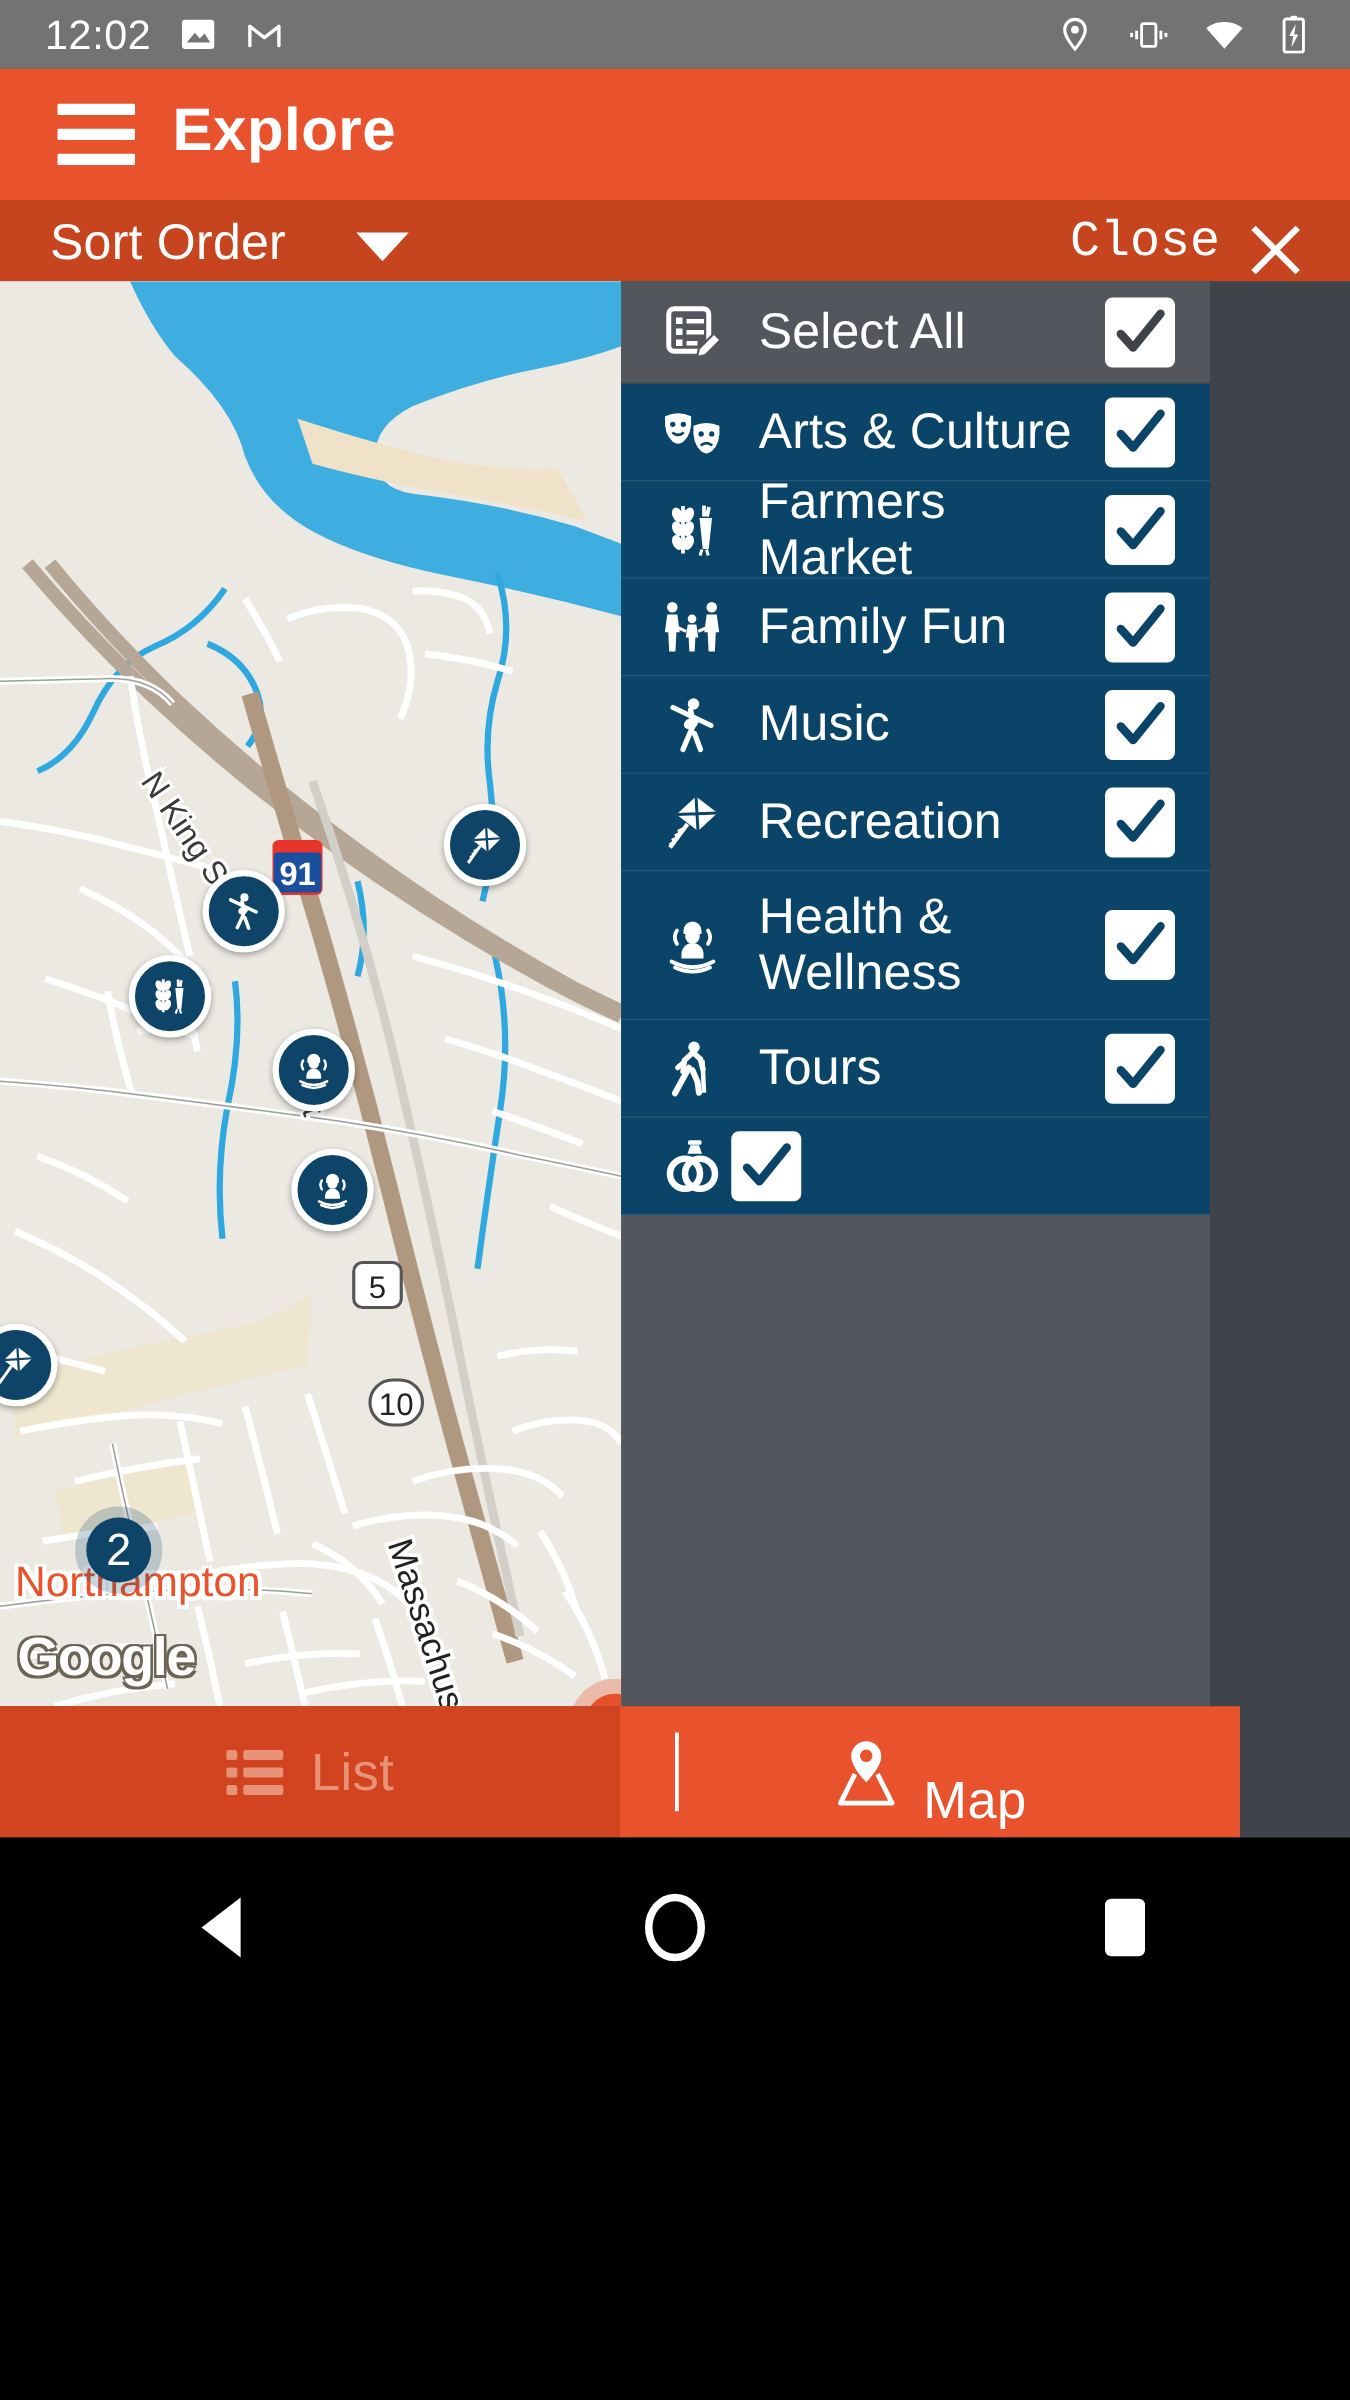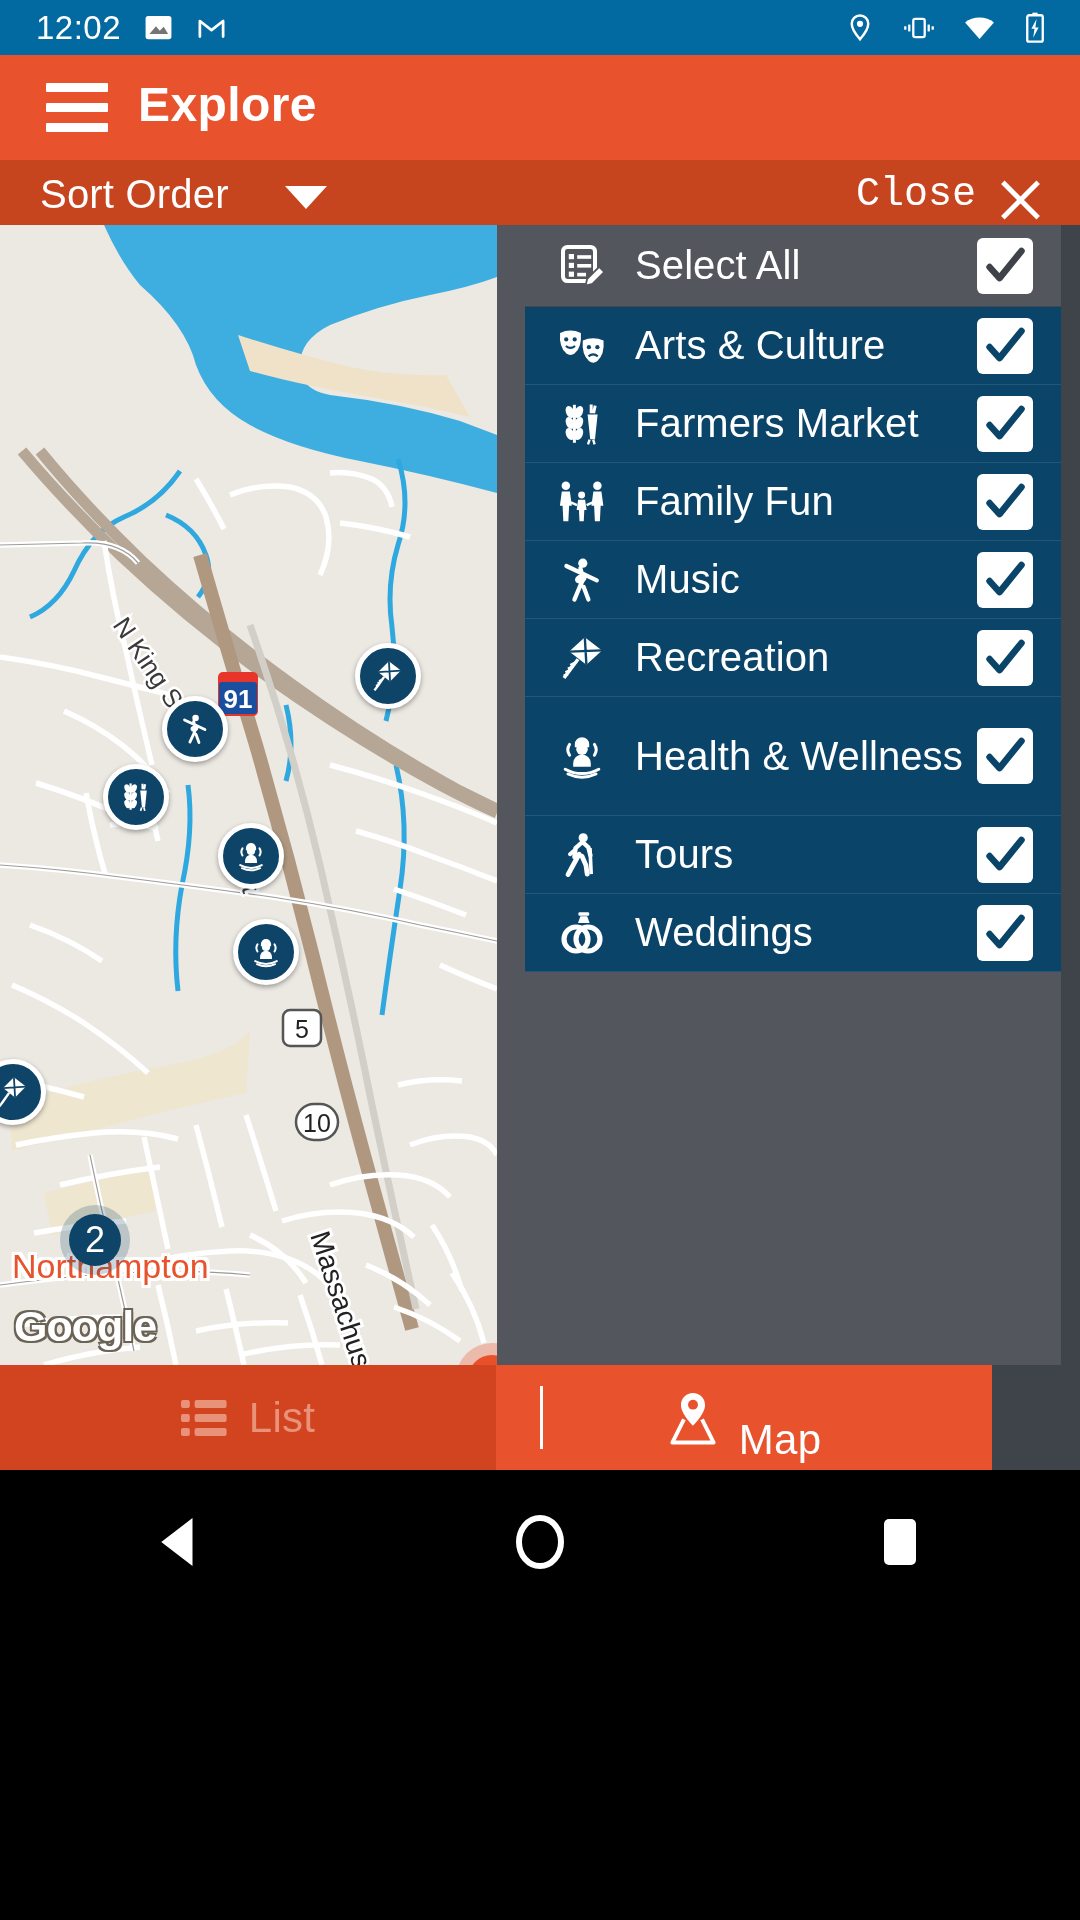--- a/index.html
+++ b/index.html
@@ -1,20 +1,20 @@
 <!DOCTYPE html>
 <html><head>
 <meta charset="utf-8">
 <style>
   html,body{margin:0;padding:0;background:#000;}
   body{width:1080px;height:1920px;overflow:hidden;font-family:"Liberation Sans",sans-serif;}
   .screen{position:relative;width:1080px;height:1920px;overflow:hidden;background:#3f434a;}
 
   
-  .statusbar{position:absolute;left:0;top:0;width:1080px;height:55px;background:#0369a1;
+  .statusbar{position:absolute;left:0;top:0;width:1080px;height:55px;background:#737373;
              display:flex;align-items:center;box-sizing:border-box;padding:0 22px;}
   .sb-time{color:#fff;font-size:33px;letter-spacing:.5px;margin-left:14px;}
   .sb-left{display:flex;align-items:center;gap:22px;}
   .sb-right{margin-left:auto;display:flex;align-items:center;gap:28px;padding-right:12px;}
   .sb-ic{display:block;}
 
   
   .appbar{position:absolute;left:0;top:55px;width:1080px;height:105px;background:#e8522c;}
   .burger{position:absolute;left:46px;top:28px;width:62px;height:50px;}
   .burger span{display:block;width:62px;height:9px;background:#fff;border-radius:1px;margin-bottom:11px;}
@@ -46,21 +46,21 @@
 
   .pin{position:absolute;width:66px;height:66px;border-radius:50%;background:#0e4468;
        border:5px solid #fff;box-sizing:border-box;display:flex;align-items:center;justify-content:center;
        box-shadow:0 2px 5px rgba(0,0,0,.35);cursor:pointer;}
   .cluster{position:absolute;border-radius:50%;display:flex;align-items:center;justify-content:center;
            color:#fff;font-size:36px;cursor:pointer;}
   .cluster.blue{background:#0e4468;box-shadow:0 0 0 9px rgba(14,68,104,.22);}
   .cluster.orange{background:#e8502a;box-shadow:0 0 0 12px rgba(232,80,42,.30);}
 
   
-  .panel{position:absolute;left:497px;top:225px;width:536px;height:1140px;background:#53565c;padding-left:28px;}
+  .panel{position:absolute;left:497px;top:225px;width:471px;height:1140px;background:#53565c;}
   .frow{position:relative;display:flex;align-items:center;box-sizing:border-box;
         padding:0 28px 0 26px;cursor:pointer;border-bottom:1px solid rgba(255,255,255,.10);}
   .frow.selectall{background:#53565c;height:82px;border-bottom:1px solid rgba(0,0,0,.18);}
   .frow.cat{background:#0a4469;height:78px;}
   .frow.tall{height:119px;}
   .ficon{width:62px;min-width:62px;display:flex;align-items:center;justify-content:center;}
   .flabel{color:#fff;font-size:40px;margin-left:22px;flex:1;line-height:1.12;letter-spacing:.1px;}
   .cbox{width:56px;min-width:56px;height:56px;background:#fff;border-radius:6px;
         display:flex;align-items:center;justify-content:center;}
 
@@ -489,21 +489,20 @@
 
     <div class="frow cat">
       <span class="ficon">
         <svg width="50" height="48" viewBox="0 0 24 24">
           <circle cx="9" cy="15" r="6" fill="none" stroke="#fff" stroke-width="2.6"></circle>
           <circle cx="15" cy="15" r="6" fill="none" stroke="#fff" stroke-width="2.6"></circle>
           <path d="M11.2 3.6 h3.4 l1.2 3.4 h-5.8 Z" fill="#fff"></path>
           <rect x="10.2" y="1.6" width="5.4" height="1.8" rx="0.6" fill="#fff"></rect>
         </svg>
       </span>
-      <span class="flabel">Weddings</span>
       <span class="cbox">
         <svg width="44" height="44" viewBox="0 0 24 24">
           <path d="M3.6 12.6 L9 18.6 L21 3.8" fill="none" stroke="#0a4469" stroke-width="3.6" stroke-linecap="round" stroke-linejoin="round"></path>
         </svg>
       </span>
     </div>
 
   </div>
 
   <div class="tabs">

